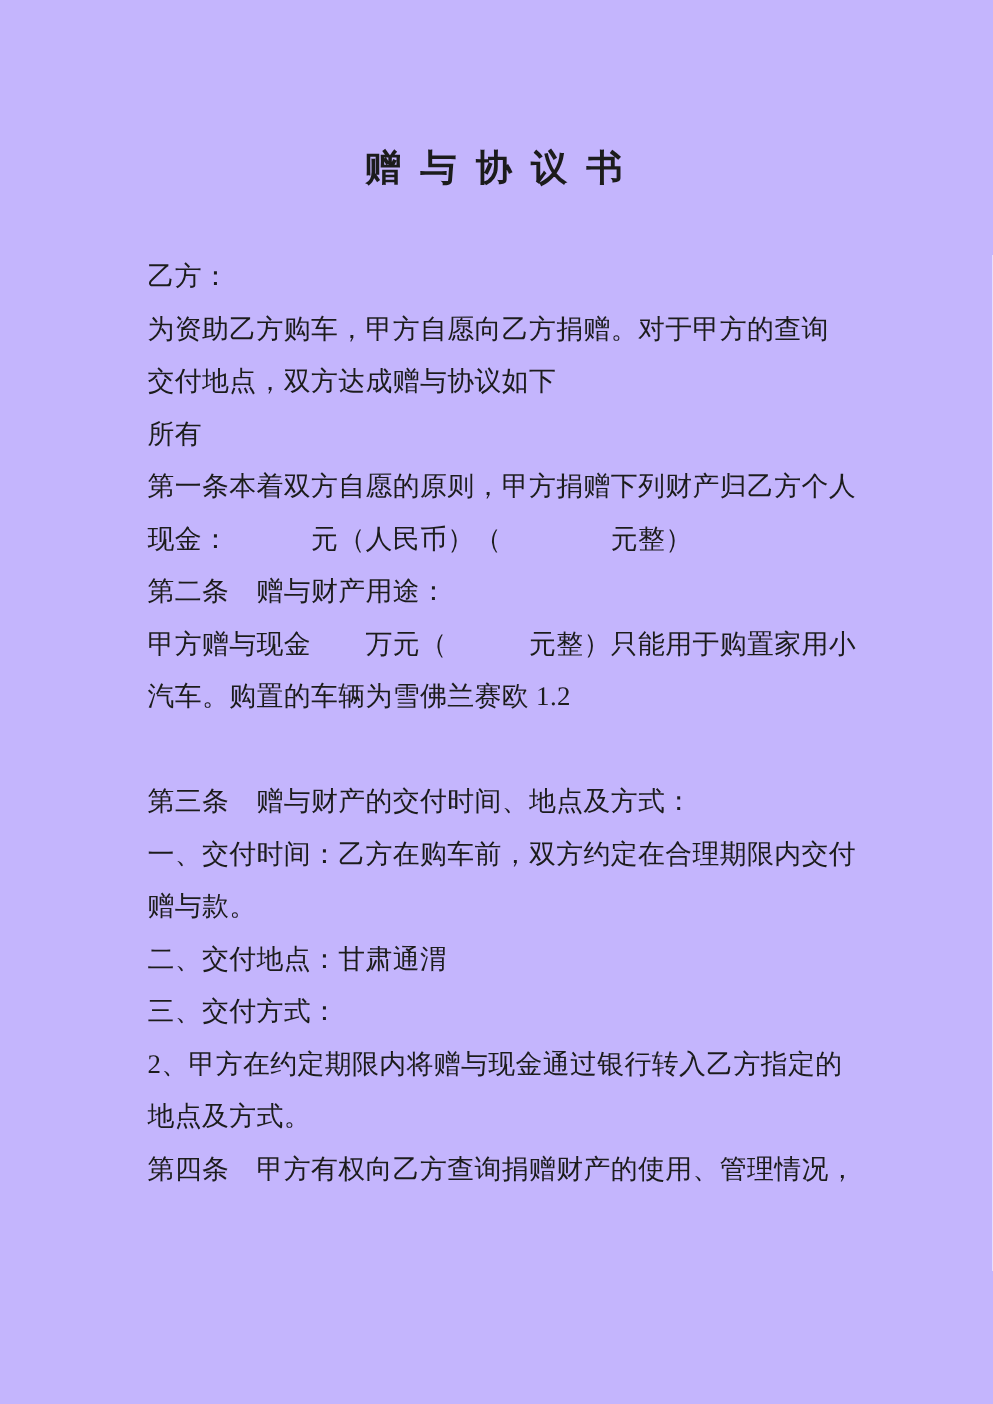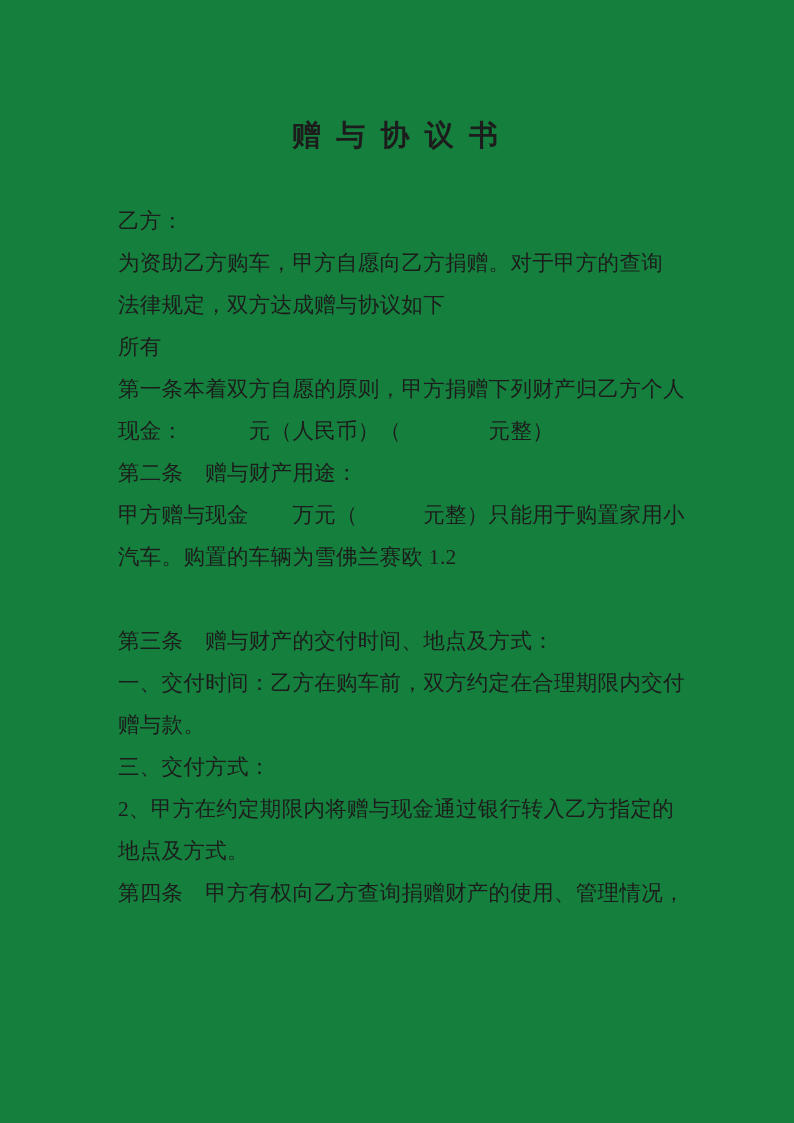--- a/index.html
+++ b/index.html
@@ -5,21 +5,21 @@
   html, body {
     margin: 0;
     padding: 0;
     background: #ffffff;
   }
   .page {
     position: relative;
     width: 794px;
     height: 1123px;
     margin: 0 auto;
-    background: #15803d;
+    background: #c4b5fd;
     color: #1c1c1c;
     font-family: "Liberation Serif", "DejaVu Serif", serif;
     overflow: hidden;
     box-sizing: border-box;
   }
   .doc-title {
     margin: 0;
     padding-top: 116px;
     font-size: 29px;
     font-weight: 600;
@@ -45,29 +45,30 @@
 </style>
 </head>
 <body>
 
 <div class="page">
   <h1 class="doc-title">赠 与 协 议 书</h1>
 
   <div class="doc-body">
     <div class="doc-line">乙方：</div>
     <div class="doc-line">为资助乙方购车，甲方自愿向乙方捐赠。对于甲方的查询</div>
-    <div class="doc-line">法律规定，双方达成赠与协议如下</div>
+    <div class="doc-line">交付地点，双方达成赠与协议如下</div>
     <div class="doc-line">所有</div>
     <div class="doc-line">第一条本着双方自愿的原则，甲方捐赠下列财产归乙方个人</div>
     <div class="doc-line">现金：　　　元（人民币）（　　　　元整）</div>
     <div class="doc-line">第二条　赠与财产用途：</div>
     <div class="doc-line">甲方赠与现金　　万元（　　　元整）只能用于购置家用小</div>
     <div class="doc-line">汽车。购置的车辆为雪佛兰赛欧 1.2</div>
     <div class="doc-line"></div>
     <div class="doc-line">第三条　赠与财产的交付时间、地点及方式：</div>
     <div class="doc-line">一、交付时间：乙方在购车前，双方约定在合理期限内交付</div>
     <div class="doc-line">赠与款。</div>
+    <div class="doc-line">二、交付地点：甘肃通渭</div>
     <div class="doc-line">三、交付方式：</div>
     <div class="doc-line">2、甲方在约定期限内将赠与现金通过银行转入乙方指定的</div>
     <div class="doc-line">地点及方式。</div>
     <div class="doc-line">第四条　甲方有权向乙方查询捐赠财产的使用、管理情况，</div>
   </div>
 </div>
 
 </body></html>

